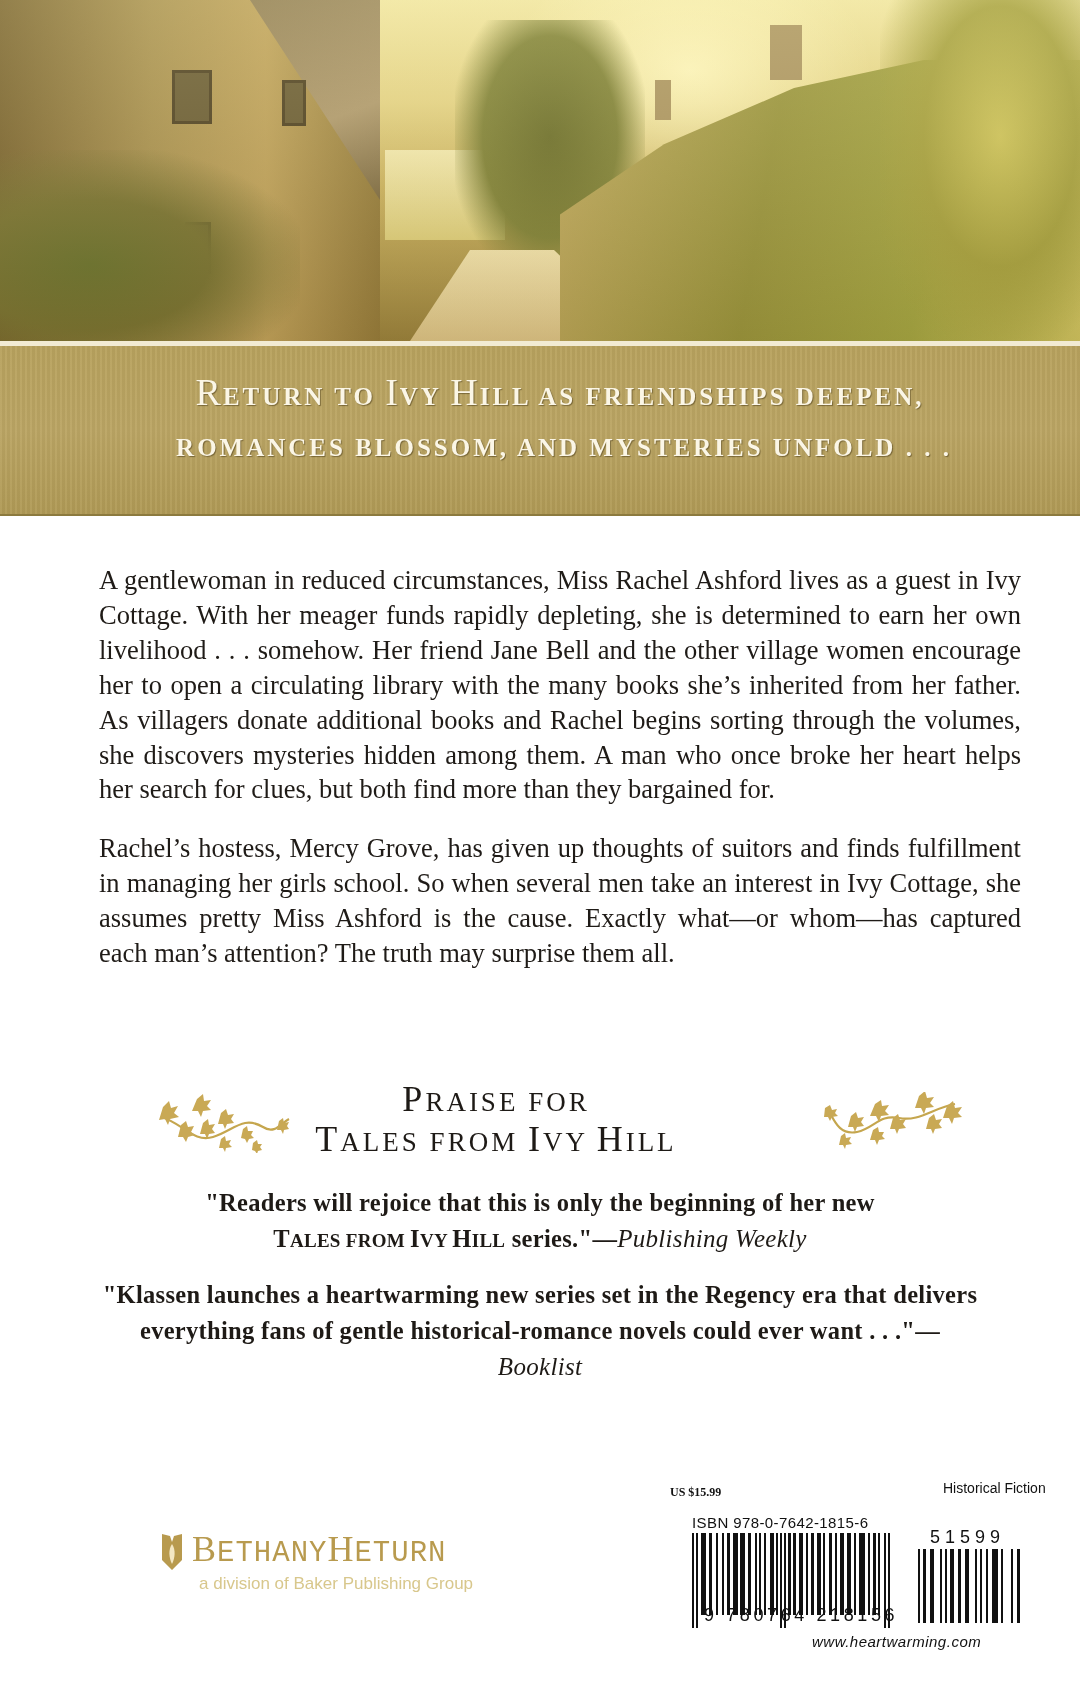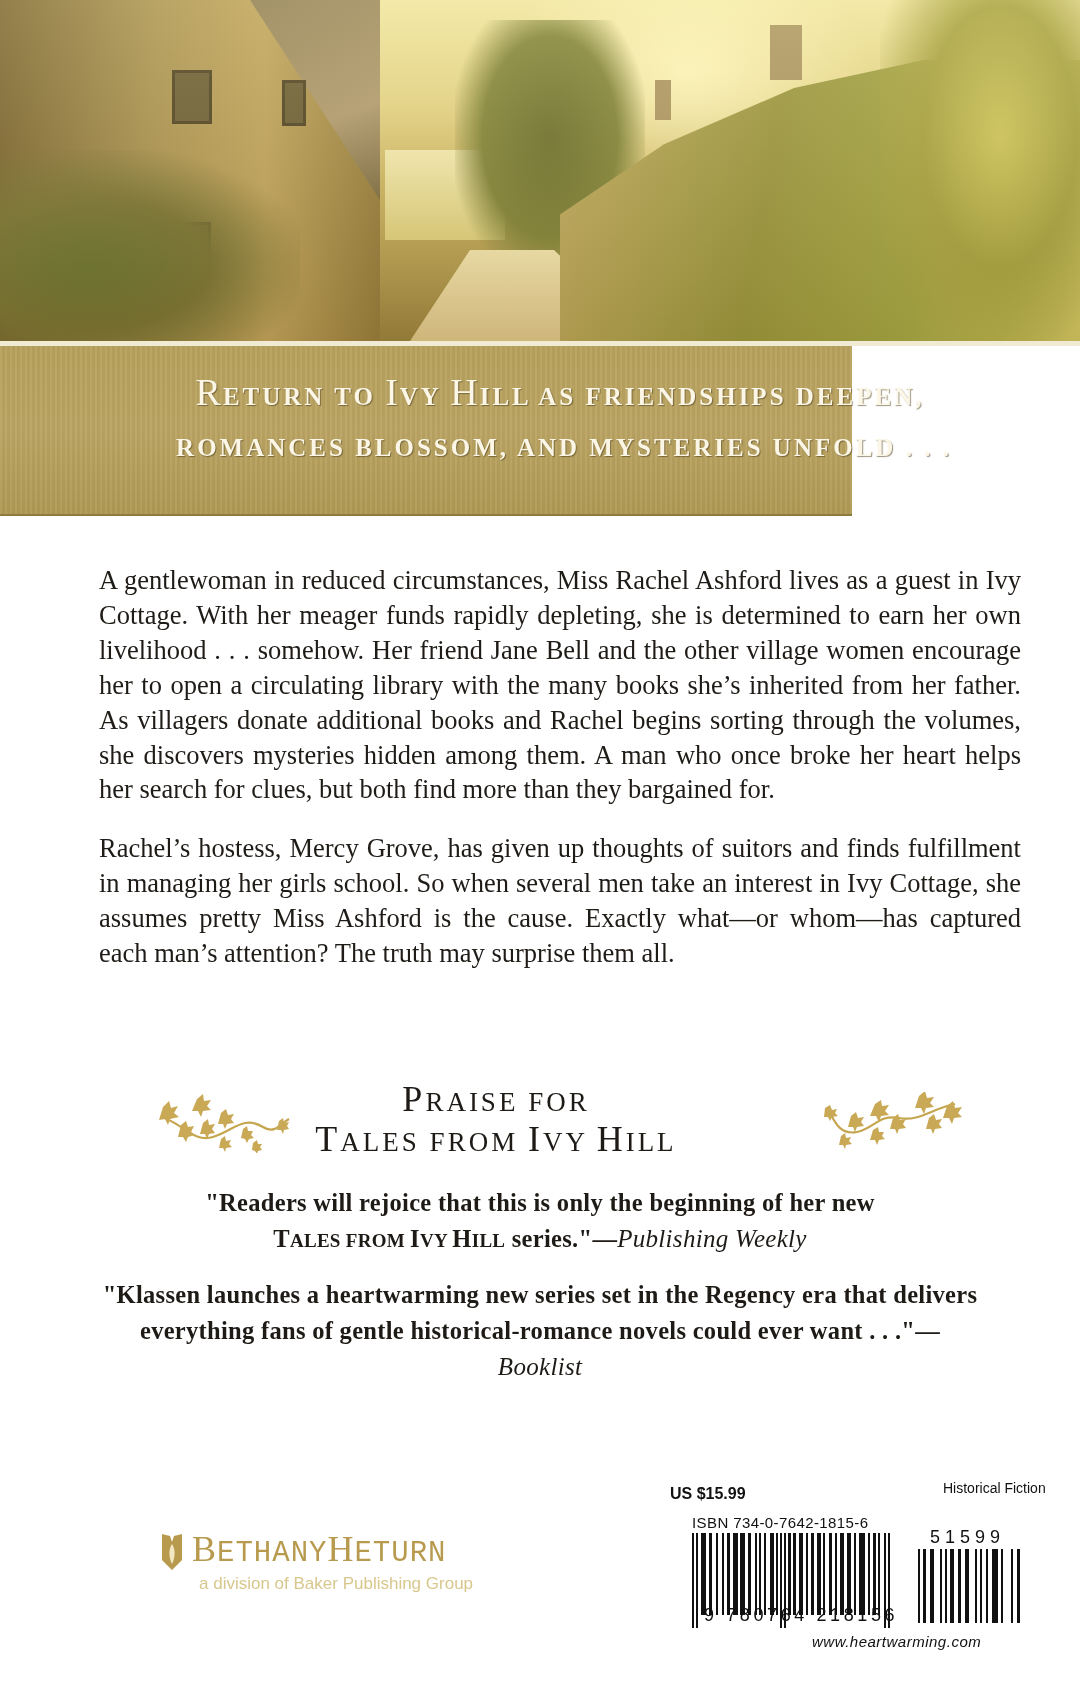--- a/index.html
+++ b/index.html
@@ -23,21 +23,21 @@
       background: linear-gradient(180deg, #f3ecb8 0%, #d9cc7c 100%); }
     .photo .bld-right { position:absolute; left:560px; top:60px; width:520px; height:281px;
       background: linear-gradient(100deg, #b9a45e 0%, #8f8e3a 40%, #9aa040 70%, #c8c060 100%);
       clip-path:polygon(0 55%,20% 30%,45% 10%,70% 0,100% 0,100% 100%,0 100%); }
     .photo .chimney { position:absolute; background:#a48f62; }
     .photo .shrub-right { position:absolute; left:880px; top:0; width:200px; height:341px;
       background: radial-gradient(ellipse at 60% 40%, #c9c25a 0%, #9e9c3c 45%, rgba(150,150,60,0) 80%); }
     .photo .sheen { position:absolute; inset:0; background: linear-gradient(180deg, rgba(255,240,170,0.25), rgba(160,120,40,0.15)); }
     .photo-edge { position:absolute; left:0; top:341px; width:1080px; height:5px; background:#f2ebd3; }
 
-    .band { position:absolute; left:0; top:346px; width:852px; height:168px;
+    .band { position:absolute; left:0; top:346px; width:1080px; height:168px;
       background: repeating-linear-gradient(90deg, rgba(255,255,255,0.04) 0 2px, rgba(0,0,0,0.03) 2px 5px),
                   linear-gradient(180deg, #b8a25e 0%, #bba564 50%, #b09a56 100%);
       border-bottom:2px solid #8c7a3e; }
     .band-line { position:absolute; left:0; width:1080px; text-align:center; color:#fbf6e6;
       text-shadow: 1px 1px 1px rgba(70,55,20,0.55); letter-spacing:3px; white-space:nowrap; font-weight:bold; }
     .band-line.l1 { top:24px; font-size:26px; padding-left:20px; }
     .band-line.l1 .cap { font-size:38px; font-weight:normal; letter-spacing:2px; }
     .band-line.l1 .sc { font-size:25px; }
     .band-line.l2 { top:88px; font-size:25px; padding-left:24px; }
 
@@ -60,21 +60,21 @@
     .quote .src { font-style:italic; font-weight:normal; font-size:25px; }
     .quote .sc { font-size:19px; }
     .quote .scbig { font-size:24.5px; }
 
     .logo { position:absolute; left:160px; top:1528px; color:#b89a4e; }
     .logo-mark { position:absolute; left:0; top:4px; width:24px; height:40px; }
     .logo-name { position:absolute; left:32px; top:0; font-size:36px; letter-spacing:1px; white-space:nowrap; font-family:"Liberation Serif", serif; }
     .logo-name .sm { font-size:29px;font-family:Liberation Mono, monospace; }
     .logo-sub { position:absolute; left:39px; top:46px; font-size:17px; color:#d8c78c; white-space:nowrap; font-family:"Liberation Sans", sans-serif; }
 
-    .price { position:absolute; left:670px; top:1485px; font-family:Liberation Sans, sans-serif; font-weight:bold; font-size:16px; color:#111; }
+    .price { position:absolute; left:670px; top:1485px; font-family:Liberation Serif, serif; font-weight:bold; font-size:12px; color:#111; }
     .genre { position:absolute; left:943px; top:1480px; font-family:"Liberation Sans", sans-serif; font-size:14px; color:#111; }
     .isbn { position:absolute; left:692px; top:1514px; font-family:"Liberation Sans", sans-serif; font-size:15px; color:#111; letter-spacing:0.4px; }
     .barcode { position:absolute; left:692px; top:1533px; width:212px; height:95px; }
     .barcode-digits { position:absolute; left:704px; top:1605px; font-family:"Liberation Sans", sans-serif; font-size:18px; color:#111; letter-spacing:3.6px; white-space:nowrap; }
     .addon { position:absolute; left:918px; top:1545px; width:108px; height:78px; }
     .addon-digits { position:absolute; left:930px; top:1527px; font-family:"Liberation Sans", sans-serif; font-size:18px; color:#111; letter-spacing:5px; }
     .website { position:absolute; left:812px; top:1633px; font-family:"Liberation Sans", sans-serif; font-style:italic; font-size:15px; color:#111; letter-spacing:0.5px; }
   </style>
 </head>
 <body>
@@ -150,21 +150,21 @@
   <svg class="logo-mark" viewBox="0 0 24 40">
     <path d="M2,2 L10,4 L12,10 L14,4 L22,2 L22,28 L12,38 L2,28 Z" fill="#b89a4e"></path>
     <path d="M12,12 C8,18 9,26 12,32 C15,26 16,18 12,12 Z" fill="#f3e7c4"></path>
   </svg>
   <div class="logo-name"><span>B</span><span class="sm">ETHANY</span><span>H</span><span class="sm">ETURN</span></div>
   <div class="logo-sub">a division of Baker Publishing Group</div>
 </div>
 
 <div class="price">US $15.99</div>
 <div class="genre">Historical Fiction</div>
-<div class="isbn">ISBN 734-0-7642-1815-6</div>
+<div class="isbn">ISBN 978-0-7642-1815-6</div>
 <svg class="barcode" viewBox="0 0 212 95" preserveAspectRatio="none">
   <g fill="#111">
     <rect x="0" y="0" width="2" height="95"></rect>
       <rect x="4" y="0" width="2" height="95"></rect>
     <rect x="9" y="0" width="5" height="82"></rect>
       <rect x="17" y="0" width="3" height="82"></rect>
     <rect x="24" y="0" width="2" height="82"></rect>
       <rect x="30" y="0" width="2" height="82"></rect>
     <rect x="35" y="0" width="3" height="82"></rect>
       <rect x="41" y="0" width="5" height="82"></rect>

